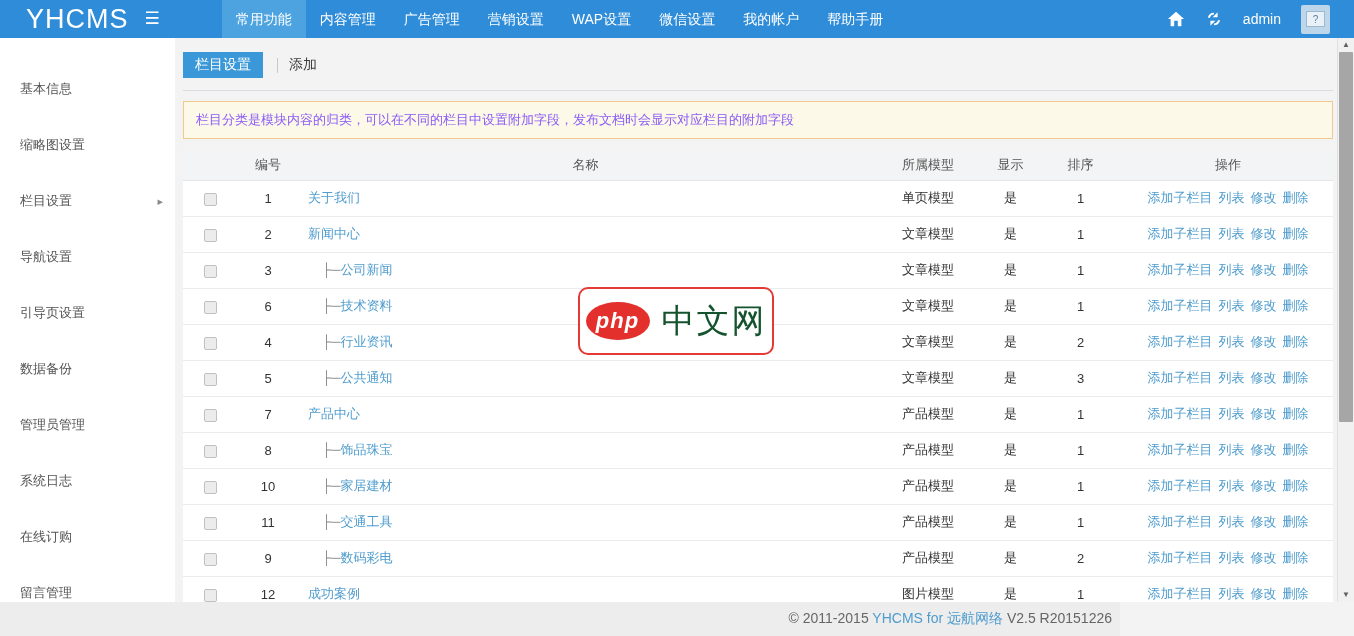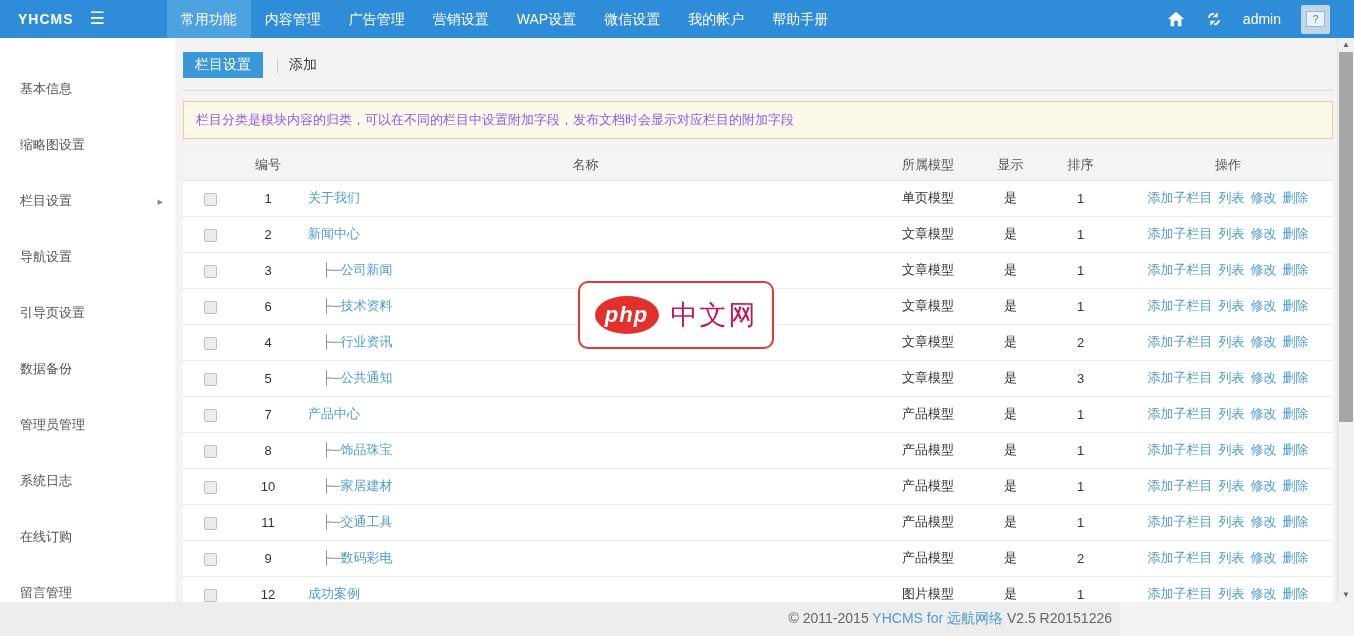--- a/index.html
+++ b/index.html
@@ -1,21 +1,21 @@
 <!DOCTYPE html>
 <html><head>
 <meta charset="utf-8">
 <style>
   * { margin:0; padding:0; box-sizing:border-box; }
   html,body { width:1354px; height:636px; overflow:hidden; }
   body { font-family:"Liberation Sans","DejaVu Sans",sans-serif; background:#f3f3f4; position:relative; font-size:13px; color:#555; }
 
   
   .topbar { position:absolute; top:0; left:0; width:1354px; height:38px; background:#2e8cd8; display:flex; align-items:center; color:#fff; z-index:10; }
-  .logo { font-size:14px; font-weight:bold; letter-spacing:1px; margin-left:18px; cursor:pointer; }
+  .logo { font-size:27px; font-weight:normal; letter-spacing:1px; margin-left:26px; cursor:pointer; }
   .hamburger { margin-left:16px; font-size:17px; cursor:pointer; line-height:38px; }
   .nav { display:flex; margin-left:62px; height:38px; }
   .nav-item { line-height:38px; padding:0 14px; font-size:14px; cursor:pointer; white-space:nowrap; }
   .nav-item.active { background:#4ca3e0; }
   .top-right { margin-left:auto; display:flex; align-items:center; gap:20px; margin-right:24px; }
   .top-icon { width:18px; height:18px; cursor:pointer; display:block; }
   .username { font-size:14px; cursor:pointer; }
   .avatar { width:29px; height:29px; background:#bdd6ea; border-radius:2px; display:flex; align-items:center; justify-content:center; cursor:pointer; }
   .avatar-inner { width:19px; height:16px; background:#e8f1f8; border:1px solid #9db8cc; font-size:10px; color:#5b7archive; color:#5b7e9b; display:flex; align-items:center; justify-content:center; }
 
@@ -51,23 +51,23 @@
   
   .scrollbar { width:17px; background:#f1f1f2; border-left:1px solid #e0e0e0; position:relative; flex-shrink:0; }
   .sb-arrow { position:absolute; left:0; width:100%; height:14px; font-size:8px; color:#606060; text-align:center; line-height:14px; cursor:pointer; }
   .sb-up { top:0; } .sb-down { bottom:0; }
   .sb-thumb { position:absolute; top:14px; left:1px; right:1px; height:370px; background:#a6a6a6; border-radius:1px; cursor:pointer; }
 
   
   .footer { position:absolute; bottom:0; left:0; width:1120px; height:34px; background:#ededee; line-height:33px; text-align:right; padding-right:8px; font-size:14px; color:#666; z-index:10; }
 
   
-  .watermark { position:absolute; left:578px; top:281px; width:196px; height:68px; background:#fff; border:2px solid #e53935; border-radius:10px; display:flex; align-items:center; justify-content:center; gap:12px; z-index:5; }
+  .watermark { position:absolute; left:578px; top:287px; width:196px; height:68px; background:#fff; border:2px solid #e53935; border-radius:10px; display:flex; align-items:center; justify-content:center; gap:12px; z-index:5; }
   .wm-badge { width:64px; height:38px; background:#e3302c; border-radius:50%; color:#fff; font-style:italic; font-weight:bold; font-size:22px; display:flex; align-items:center; justify-content:center; letter-spacing:1px; }
-  .wm-text { font-size:27px; color:#be185d; letter-spacing:2px; }
+  .wm-text { font-size:33px; color:#14532d; letter-spacing:2px; }
 </style>
 </head>
 <body>
 
 <div class="topbar">
   <div class="logo">YHCMS</div>
   <div class="hamburger">☰</div>
   <div class="nav">
     <div class="nav-item active">常用功能</div>
     <div class="nav-item">内容管理</div>

